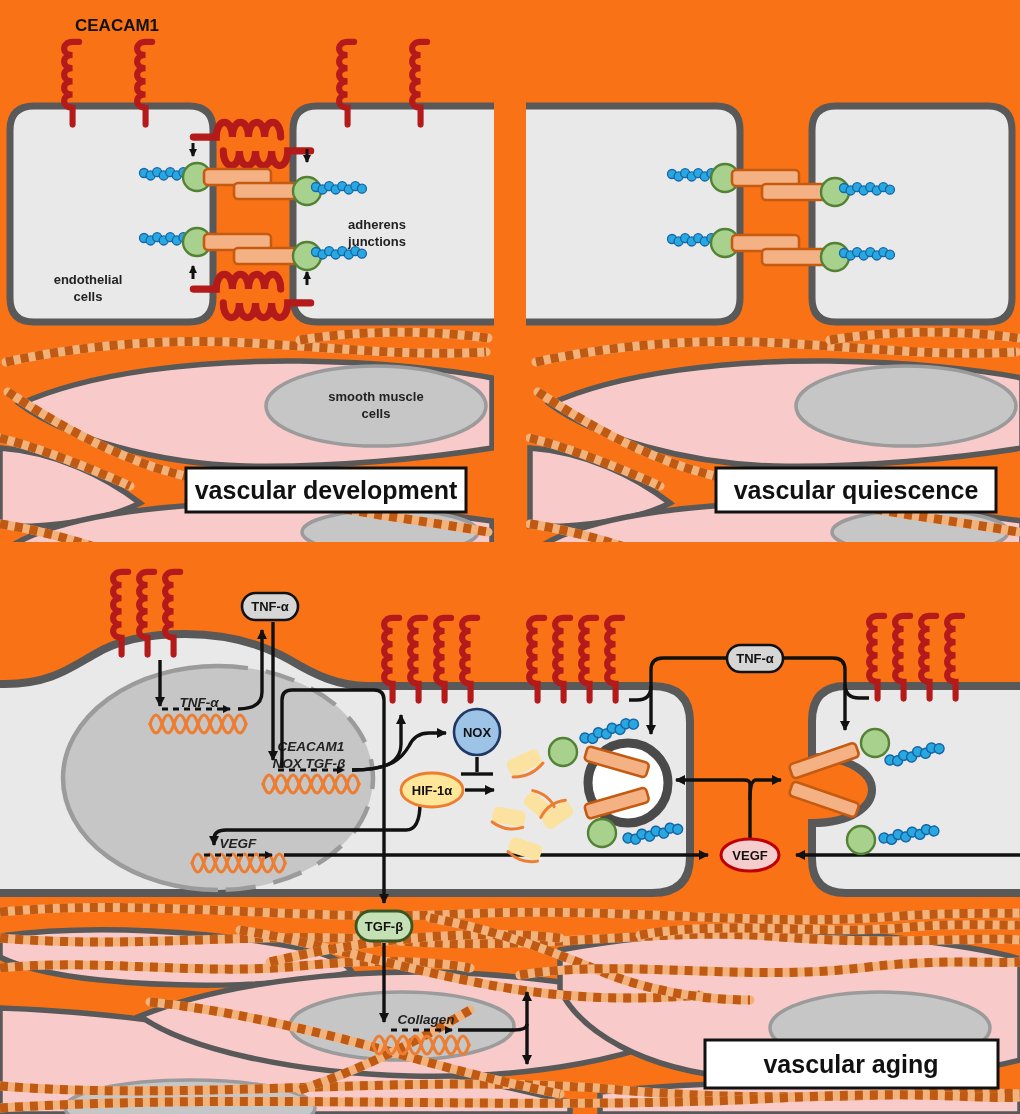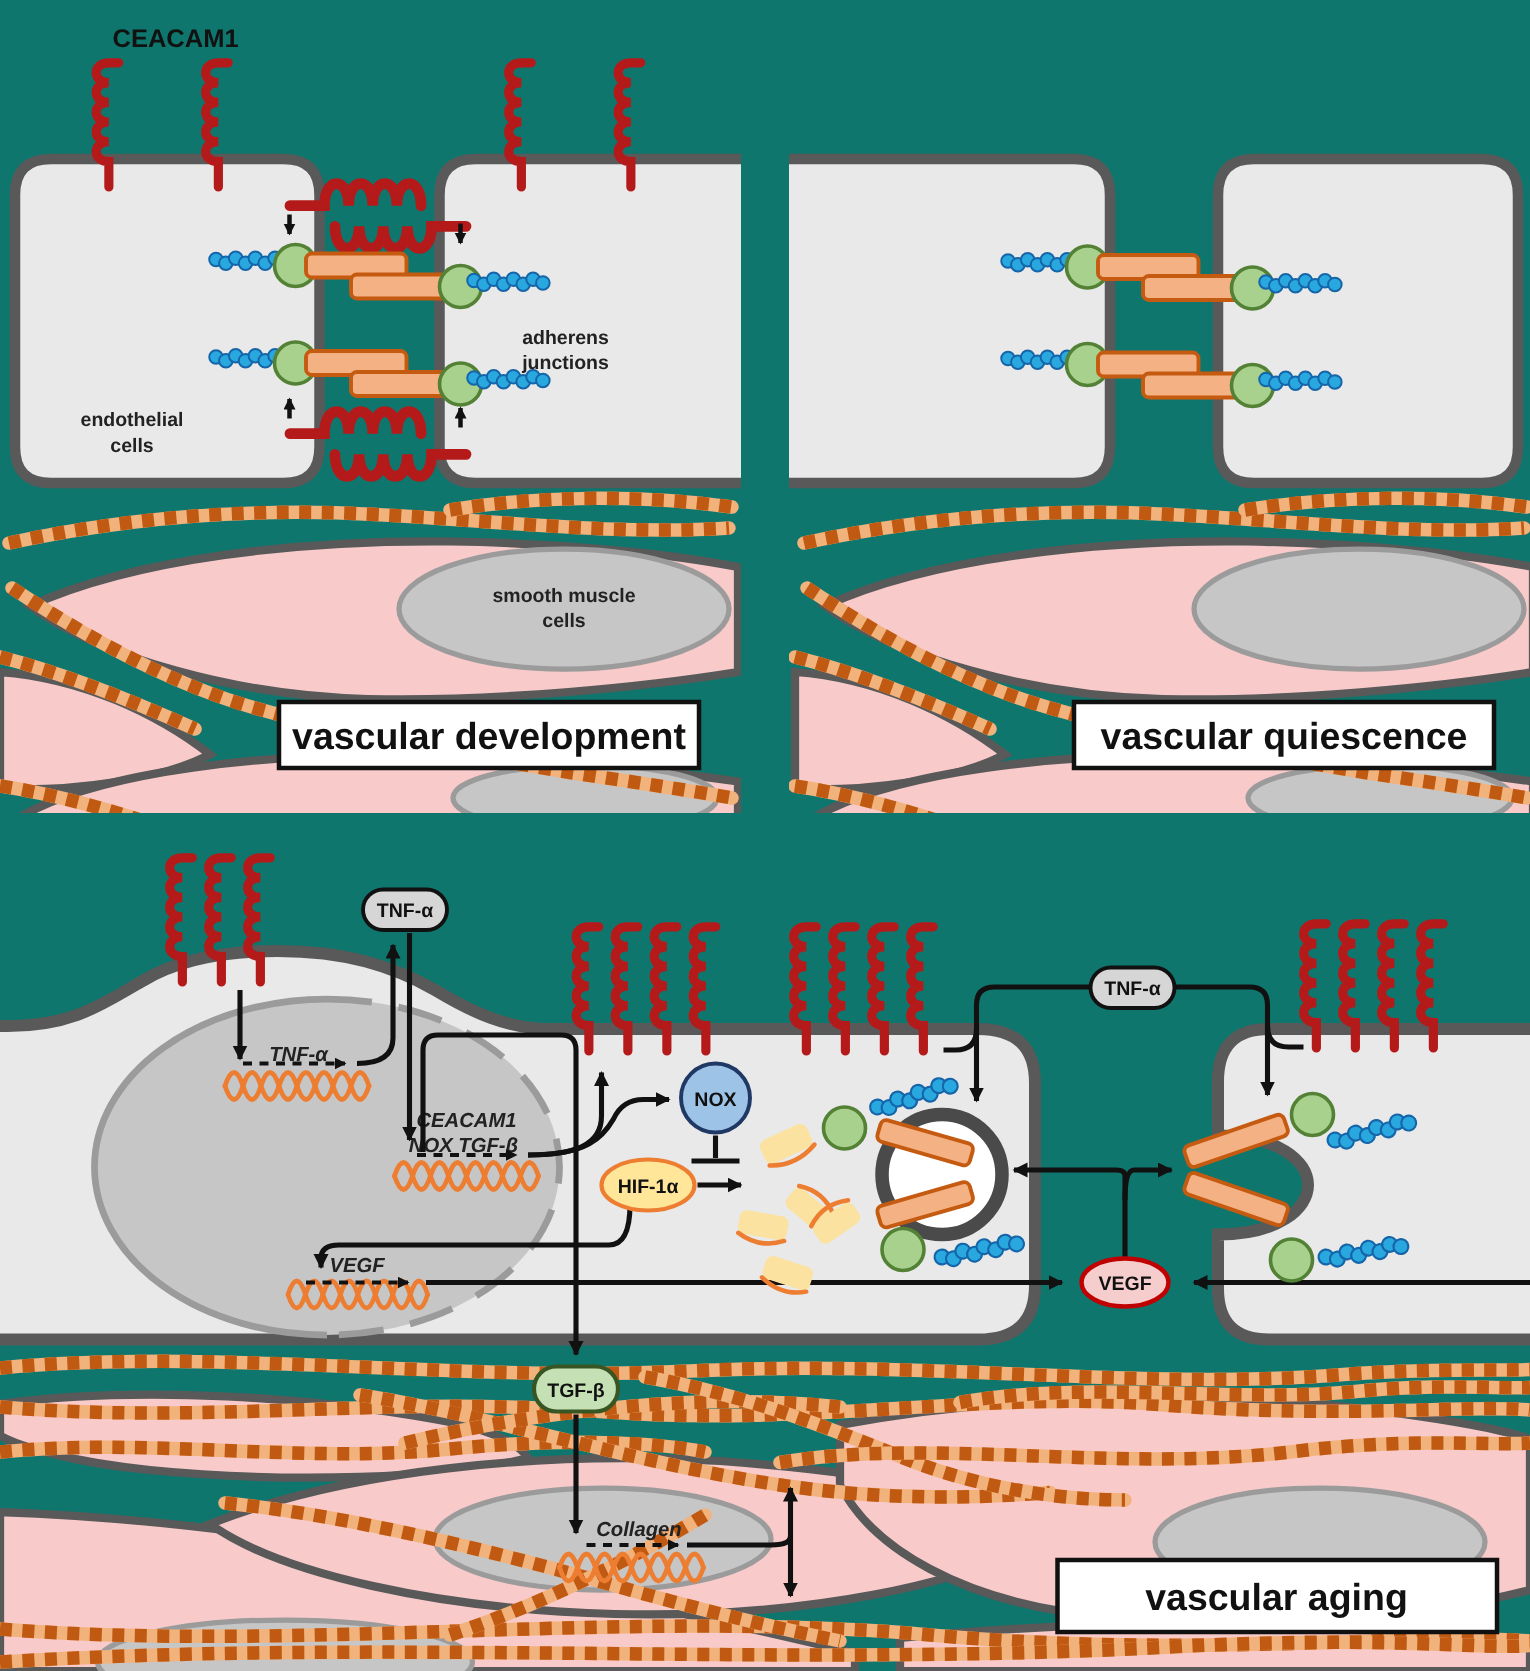--- a/index.html
+++ b/index.html
@@ -1,16 +1,16 @@
 <!DOCTYPE html>
 <html style="--red: #b51a1a; --cellFill: #e9e9e9; --cellStroke: #595959; --barFill: #f4b183; --barStroke: #c55a11; --green: #a9d18e; --greenDark: #538135; --blue: #29a8e0; --blueDark: #1565a8; --smcFill: #f9caca; --nucleusFill: #c6c6c6; --nucleusStroke: #9b9b9b; --fiberLight: #f2b27c; --fiberDark: #c05a12; --helix: #ed7d31; --grayBox: #d6d6d6; --noxFill: #9dc3e6; --noxStroke: #1f3864; --hifFill: #ffe699; --hifStroke: #ed7d31; --tgfFill: #c5e0b4; --tgfStroke: #375623; --vegfFill: #f6cdcd; --vegfStroke: #c00000; --fragFill: #fbe2a0; --fragStroke: #ed7d31;"><head>
 <meta charset="utf-8">
 <style>
   html,body{margin:0;padding:0;background:#ffffff;}
-  .stage{width:1020px;height:1114px;position:relative;background:#0f766e;font-family:"Liberation Sans",sans-serif;}
+  .stage{width:1020px;height:1114px;position:relative;background:#f97316;font-family:"Liberation Sans",sans-serif;}
   svg{display:block}
   .mem{fill:var(--cellFill);stroke:var(--cellStroke);stroke-width:7;}
   .mem8{fill:var(--cellFill);stroke:var(--cellStroke);stroke-width:8;}
   .coil{fill:none;stroke:var(--red);stroke-width:6.5;stroke-linecap:round;}
   .coilH{fill:none;stroke:var(--red);stroke-width:6.2;stroke-linecap:round;}
   .helixP{fill:none;stroke:var(--helix);stroke-width:3.2;stroke-linecap:round;}
   .beadC{fill:var(--blue);stroke:var(--blueDark);stroke-width:1.6;}
   .greenDot{fill:var(--green);stroke:var(--greenDark);stroke-width:2.4;}
   .bar{fill:var(--barFill);stroke:var(--barStroke);stroke-width:2.6;}
   .arrow{stroke:#111;stroke-width:3;fill:none;}

